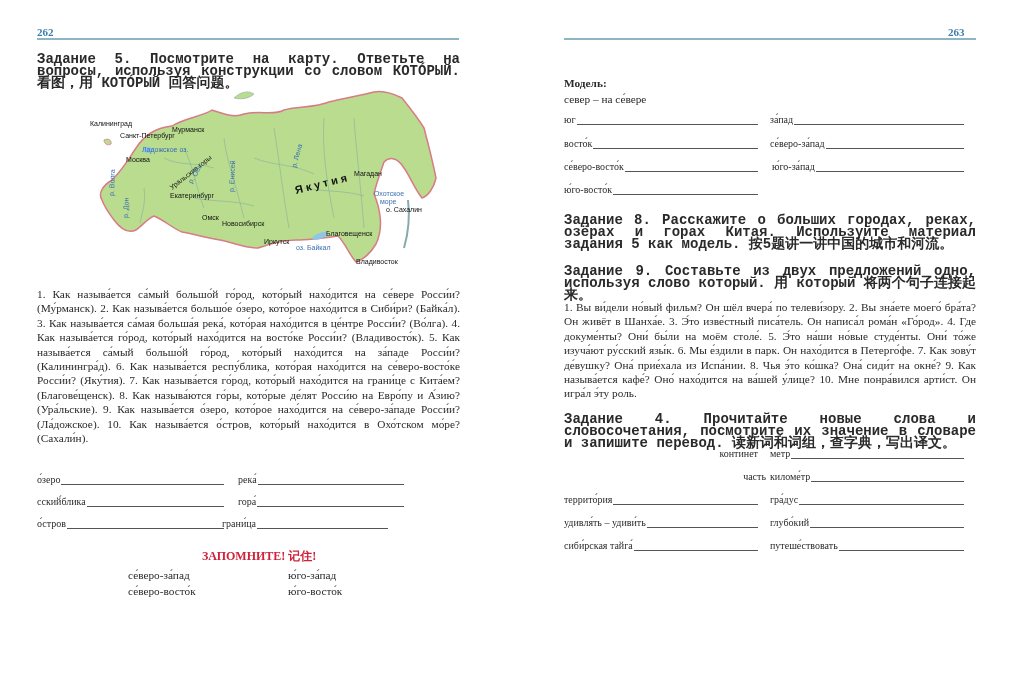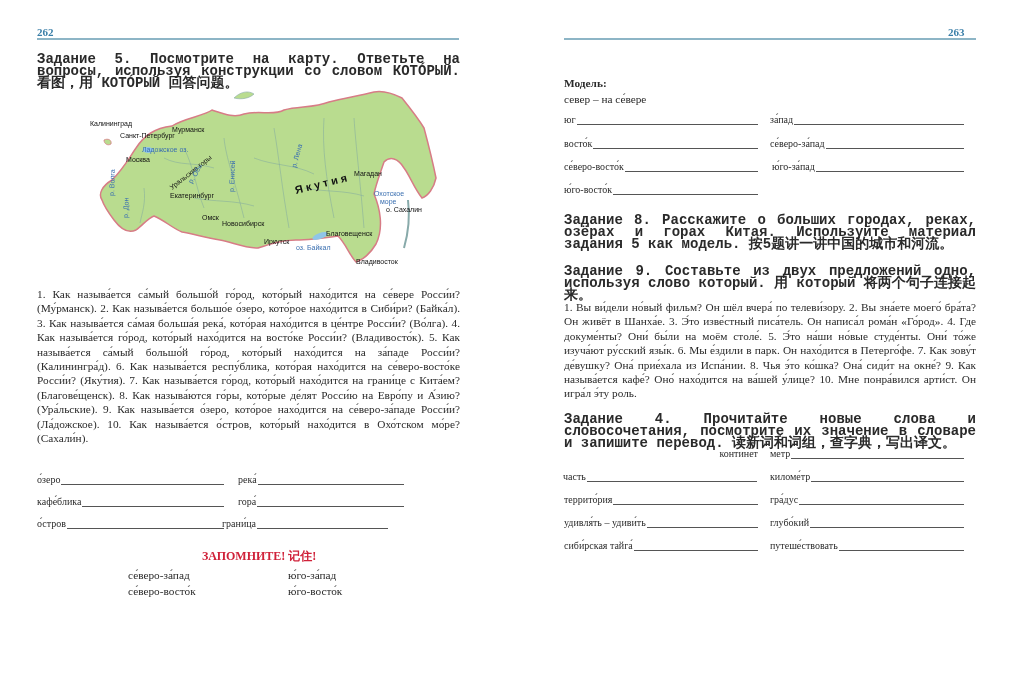--- a/index.html
+++ b/index.html
@@ -83,21 +83,21 @@
 
   <div class="fill-row" style="left:37px; top:474px; width:187px;">
     <span class="word">о́зеро</span>
       <span class="blank"></span>
     </div>
   <div class="fill-row" style="left:238px; top:474px; width:166px;">
     <span class="word">река́</span>
       <span class="blank"></span>
     </div>
   <div class="fill-row" style="left:37px; top:496px; width:187px;">
-    <span class="word">кафе́блика</span>
+    <span class="word">сский́блика</span>
       <span class="blank"></span>
     </div>
   <div class="fill-row" style="left:238px; top:496px; width:166px;">
     <span class="word">гора́</span>
       <span class="blank"></span>
     </div>
   <div class="fill-row" style="left:37px; top:518px; width:187px;">
     <span class="word">о́стров</span>
       <span class="blank"></span>
     </div>
@@ -157,21 +157,21 @@
   <div class="task task-title" style="left:52px; top:413px; width:412px;">Задание 4. Прочитайте новые слова и словосочетания, посмотрите их значение в словаре и запишите перевод. 读新词和词组，查字典，写出译文。</div>
 
   <div class="fill-row" style="left:52px; top:448px; width:194px;flex-direction:column;">
     <span class="word">контине́т</span>
       <span class="blank"></span>
     </div>
   <div class="fill-row" style="left:258px; top:448px; width:194px;">
     <span class="word">метр</span>
       <span class="blank"></span>
     </div>
-  <div class="fill-row" style="left:51px; top:471px; width:194px;">
+  <div class="fill-row" style="left:60px; top:471px; width:194px;flex-direction:column;">
     <span class="word">часть</span>
       <span class="blank"></span>
     </div>
   <div class="fill-row" style="left:258px; top:471px; width:194px;">
     <span class="word">киломе́тр</span>
       <span class="blank"></span>
     </div>
   <div class="fill-row" style="left:52px; top:494px; width:194px;">
     <span class="word">террито́рия</span>
       <span class="blank"></span>

